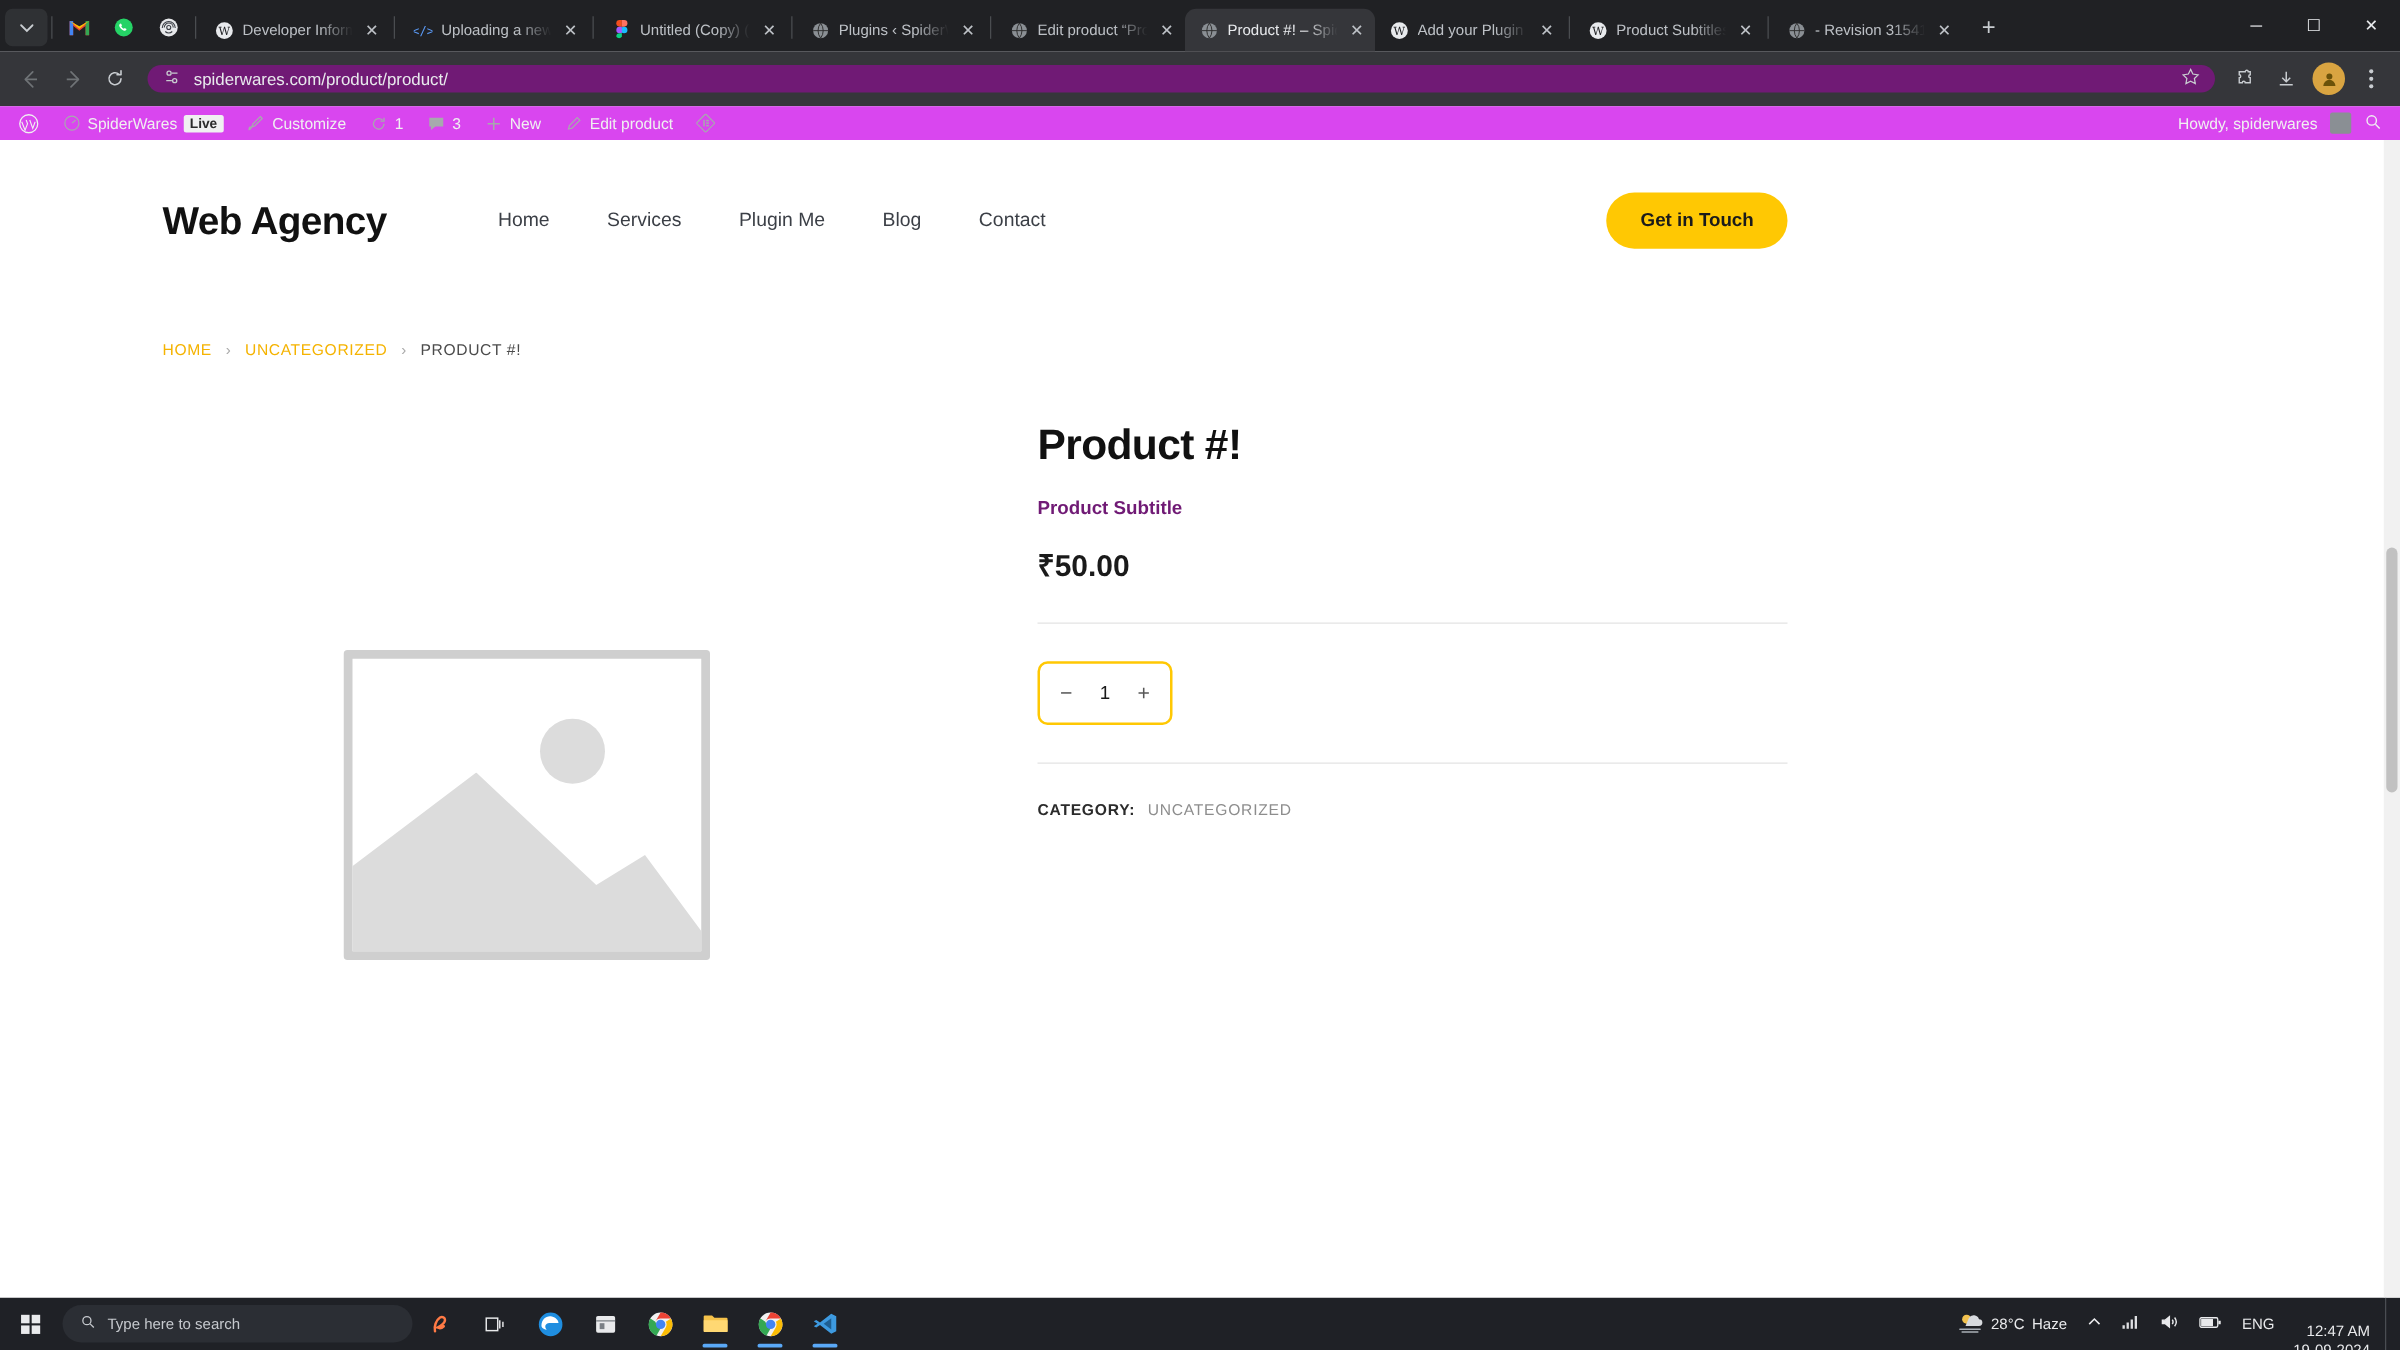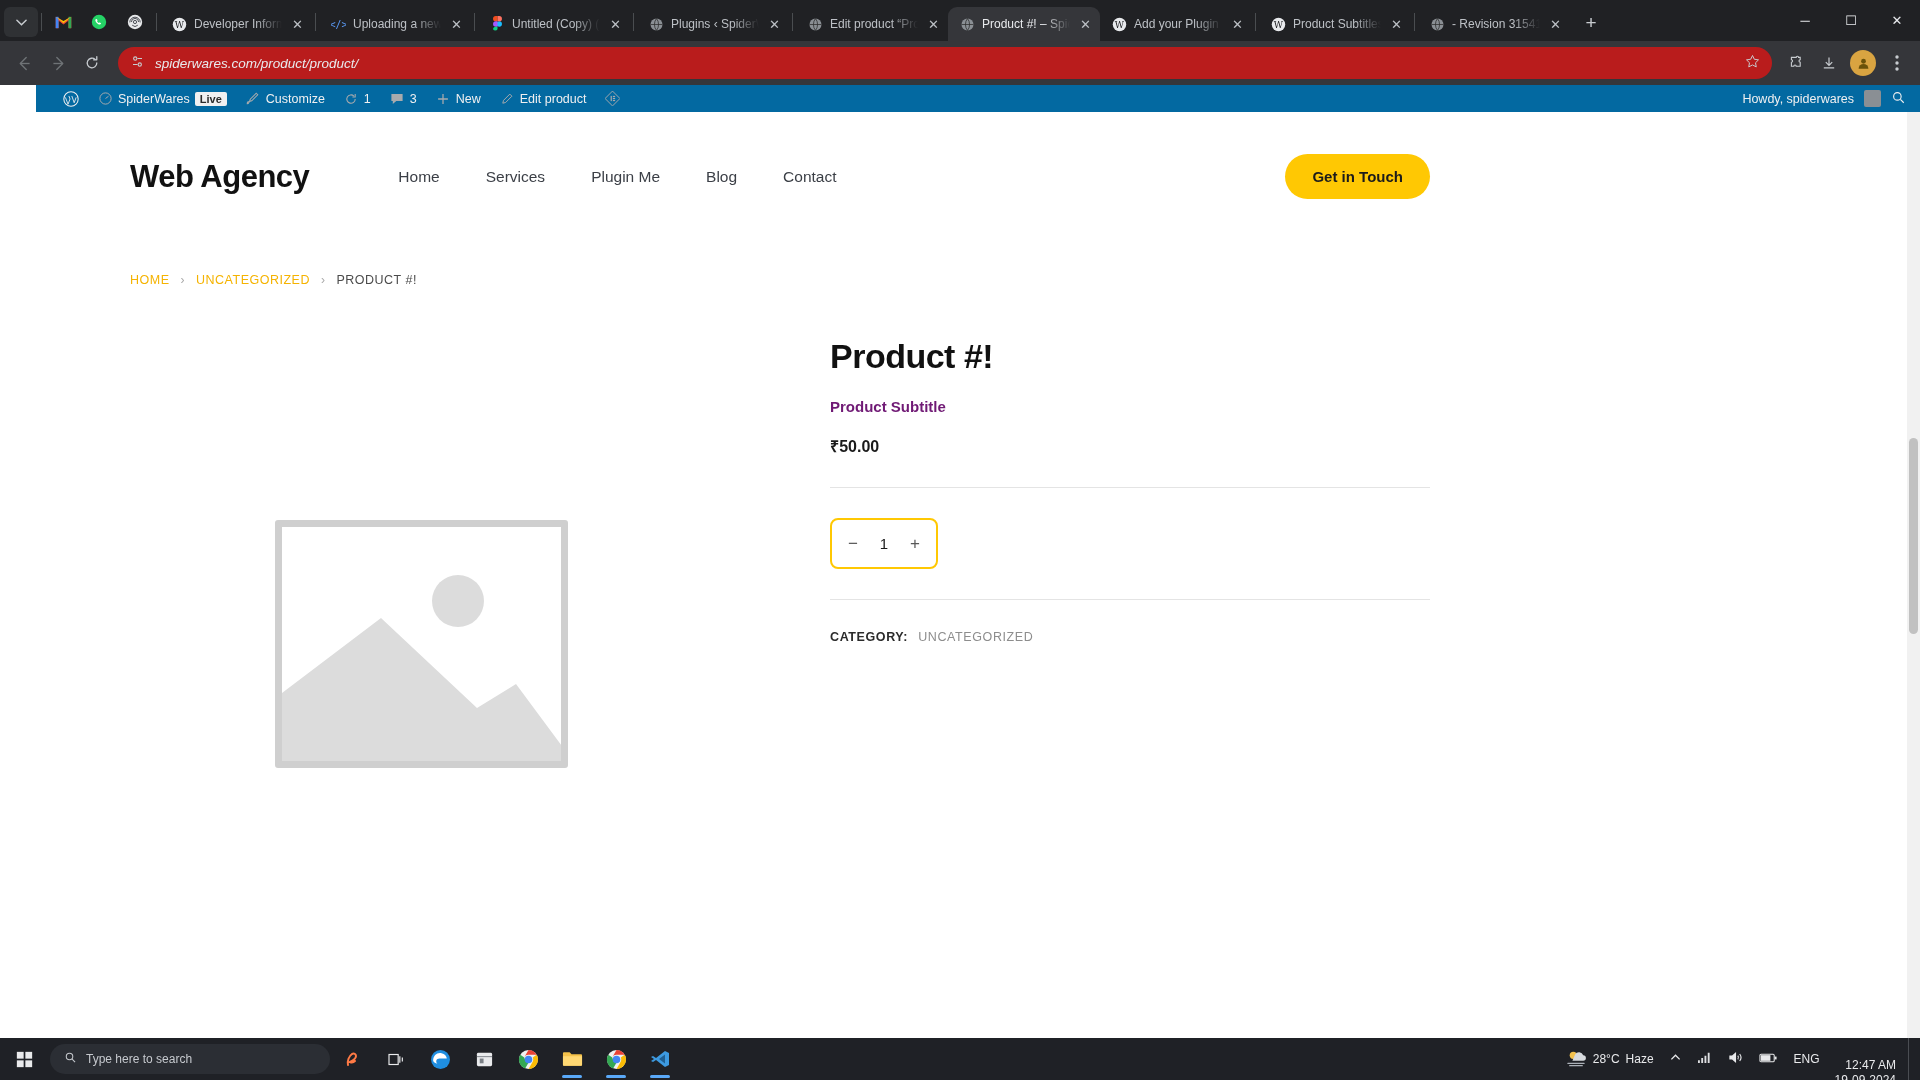--- a/index.html
+++ b/index.html
@@ -63,32 +63,32 @@
   .winctl { margin-left:auto; display:flex; align-items:center; height:41px; flex:none; }
   .winctl div { width:46px; height:41px; display:flex; align-items:center; justify-content:center; color:#e8eaed; font-size:13px; }
 
   .toolbar {
     height: 44px; background:#35363a; display:flex; align-items:center;
     padding: 0 8px; gap: 2px; flex:none;
   }
   .navbtn { width:32px; height:32px; border-radius:50%; display:flex; align-items:center; justify-content:center; color:#c8ccd0; }
   .navbtn.disabled { color:#6f7376; }
   .omnibox {
-    flex: 1 1 auto; height: 32px; background:#b91c1c; border-radius:16px;
+    flex: 1 1 auto; height: 22px; background:#701a75; border-radius:16px;
     display:flex; align-items:center; gap:10px; padding: 0 12px; margin: 0 8px;
-    color:#e8eaed; font-size:13.5px;font-style:italic;
+    color:#e8eaed; font-size:13.5px;
   }
   .tbicon { width:30px; height:30px; display:flex; align-items:center; justify-content:center; color:#c8ccd0; }
   .avatar-btn { width:26px; height:26px; border-radius:50%; background:#d9a441; display:flex;align-items:center;justify-content:center;
                 font-size:11px; color:#3c2d06; margin: 0 4px; }
 
   
   .wpbar {
-    height: 27px; background:#0369a1; color:#f0f0f1; display:flex; align-items:center;
-    font-size: 12.5px; padding-left: 18px; flex:none;margin-left:36px;
+    height: 27px; background:#d946ef; color:#f0f0f1; display:flex; align-items:center;
+    font-size: 12.5px; padding-left: 6px; flex:none;
   }
   .wpitem { display:flex; align-items:center; gap:5px; padding: 0 9px; height:27px; color:#f0f0f1; }
   .wpitem .wicon { width:16px; height:16px; display:flex; align-items:center; justify-content:center; color:#a7aaad; }
   .live-badge { background:#f0f0f1; color:#2b2b2b; font-size:11px; font-weight:700; padding:1px 5px; border-radius:2px; }
   .wpright { margin-left:auto; display:flex; align-items:center; gap:10px; padding-right:14px; }
   .wp-av { width:17px; height:17px; background:#8a8f94; border-radius:2px; }
 
   
   .viewport { flex: 1 1 auto; background:#fff; overflow:hidden; position:relative; }
   .page { width: 1560px; }
@@ -116,21 +116,21 @@
   }
   .ph-sun { position:absolute; left:150px; top:48px; width: 52px; height:52px; border-radius:50%; background:#dcdcdc; }
   .ph-hill {
     position:absolute; left:-6px; bottom:-4px; width: 300px; height:150px; background:#dcdcdc;
     clip-path: polygon(0% 100%, 0% 55%, 35% 2%, 67% 62%, 80% 46%, 100% 100%);
   }
 
   .summary { width: 600px; padding-top: 22px; }
   .ptitle { font-size: 34px; font-weight: 800; color:#111; letter-spacing:-0.5px; }
   .psub { font-size: 15px; font-weight:700; color:#701a75; margin-top: 22px; }
-  .pprice { font-size: 16px; font-weight:700; color:#1a1a1a; margin-top: 20px; }
+  .pprice { font-size: 24px; font-weight:700; color:#1a1a1a; margin-top: 20px; }
   .rule { height:1px; background:#e4e4e4; margin-top: 30px; }
 
   .cartrow { display:flex; gap: 14px; margin-top: 30px; }
   .qty {
     width: 108px; height: 51px; border: 2px solid #FFC803; border-radius: 8px;
     display:flex; align-items:center; justify-content:space-between; padding: 0 13px;
   }
   .qty .qbtn { color:#585858; font-size:17px; width:16px; text-align:center; }
   .qty .qval { font-size: 15px; color:#1a1a1a; }
   .addcart {

